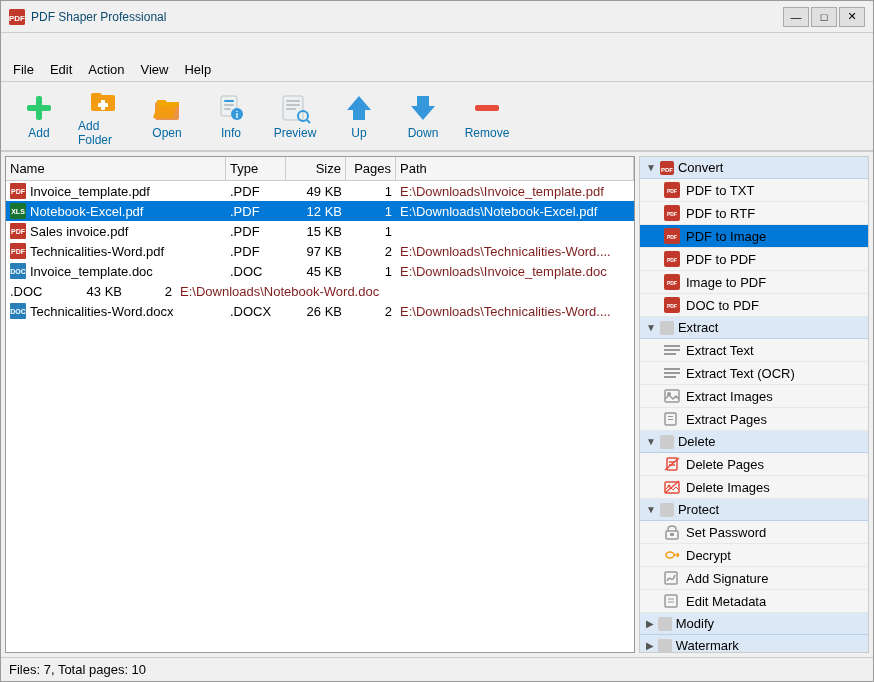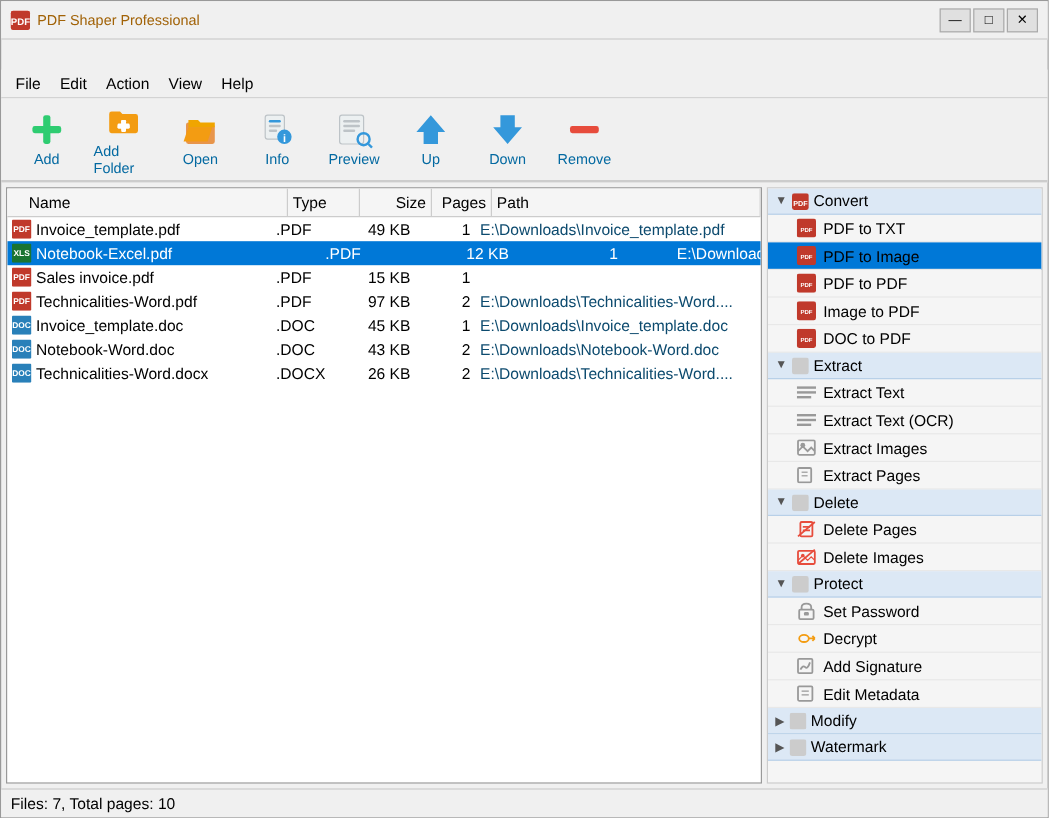--- a/index.html
+++ b/index.html
@@ -3,54 +3,54 @@
   <meta charset="utf-8">
   <style>
     * { box-sizing: border-box; margin: 0; padding: 0; }
     body { font-family: 'Segoe UI', Tahoma, Geneva, Verdana, sans-serif; font-size: 13px; background: #f0f0f0; width: 874px; height: 682px; overflow: hidden; }
     
     .window { width: 874px; height: 682px; border: 1px solid #999; background: #f0f0f0; display: flex; flex-direction: column; }
     
     .title-bar { background: #f0f0f0; height: 32px; display: flex; align-items: center; padding: 0 8px; justify-content: space-between; border-bottom: 1px solid #ccc; }
     .title-bar-left { display: flex; align-items: center; gap: 6px; }
     .title-bar-icon { width: 16px; height: 16px; background: #e74c3c; border-radius: 2px; font-size: 10px; display: flex; align-items: center; justify-content: center; color: white; font-weight: bold; }
-    .title-bar-title { font-size: 12px; color: #a16207; }
+    .title-bar-title { font-size: 12px; color: #0c4a6e; }
     .title-bar-controls { display: flex; gap: 2px; }
     .title-btn { width: 26px; height: 20px; border: 1px solid #aaa; background: #e0e0e0; cursor: pointer; display: flex; align-items: center; justify-content: center; font-size: 11px; }
     
     .menu-bar { background: #f0f0f0; height: 24px; display: flex; align-items: center; padding: 0 4px; border-bottom: 1px solid #ccc; margin-top: 25px; }
     .menu-item { padding: 2px 8px; font-size: 13px; cursor: pointer; }
     
     .toolbar { background: #f0f0f0; height: 70px; display: flex; align-items: center; padding: 4px 8px; gap: 4px; border-bottom: 2px solid #ccc; }
     .toolbar-btn { display: flex; flex-direction: column; align-items: center; justify-content: center; width: 60px; height: 60px; cursor: pointer; border: 1px solid transparent; padding: 4px; gap: 2px; }
     .toolbar-icon { width: 32px; height: 32px; display: flex; align-items: center; justify-content: center; }
     .toolbar-label { font-size: 12px; color: #0369a1; }
     
     .main-area { display: flex; flex: 1; overflow: hidden; }
     
     .file-list-area { flex: 1; background: white; border: 1px solid #999; margin: 4px; overflow: hidden; display: flex; flex-direction: column; }
     
     .list-header { display: flex; background: #f5f5f5; border-bottom: 1px solid #ccc; height: 24px; align-items: center; }
     .list-header-col { padding: 0 4px; font-size: 13px; font-weight: normal; border-right: 1px solid #ccc; height: 100%; display: flex; align-items: center; }
-    .col-name { width: 220px; margin-left: 14px; }
+    .col-name { width: 220px; }
     .col-type { width: 60px; }
     .col-size { width: 60px; justify-content: flex-end; }
     .col-pages { width: 50px; justify-content: flex-end; }
     .col-path { flex: 1; }
     
     .list-body { flex: 1; overflow-y: auto; }
     .list-row { display: flex; height: 20px; align-items: center; cursor: pointer; }
-    .list-row.selected { background: #0078d7; color: white; gap: 41px; }
+    .list-row.selected { background: #0078d7; color: white; }
     .list-row.selected .row-cell { color: white; }
     .row-cell { padding: 0 4px; font-size: 13px; overflow: hidden; text-overflow: ellipsis; white-space: nowrap; display: flex; align-items: center; }
     .row-cell-name { width: 220px; gap: 4px; }
     .row-cell-type { width: 60px; }
     .row-cell-size { width: 60px; justify-content: flex-end; }
     .row-cell-pages { width: 50px; justify-content: flex-end; }
-    .row-cell-path { flex: 1; color: #0c4a6e; }
+    .row-cell-path { flex: 1; color: #7f1d1d; }
     
     .file-icon { width: 16px; height: 16px; display: inline-flex; align-items: center; justify-content: center; font-size: 10px; flex-shrink: 0; }
     .pdf-icon { background: #c0392b; color: white; font-weight: bold; font-size: 7px; border-radius: 1px; padding: 1px; }
     .doc-icon { background: #2980b9; color: white; font-weight: bold; font-size: 7px; border-radius: 1px; padding: 1px; }
     .docx-icon { background: #2980b9; color: white; font-weight: bold; font-size: 7px; border-radius: 1px; padding: 1px; }
     
     .sidebar { width: 230px; background: #f5f5f5; border: 1px solid #ccc; margin: 4px 4px 4px 0; overflow-y: auto; }
     
     .sidebar-section { }
     .sidebar-section-header { display: flex; align-items: center; padding: 3px 6px; background: #dce8f5; border-bottom: 1px solid #b8d0e8; cursor: pointer; gap: 4px; font-size: 13px; font-weight: normal; }
@@ -247,24 +247,20 @@
             <span class="file-icon doc-icon">DOC</span>
             <span>Invoice_template.doc</span>
           </div>
           <div class="row-cell row-cell-type">.DOC</div>
           <div class="row-cell row-cell-size">45 KB</div>
           <div class="row-cell row-cell-pages">1</div>
           <div class="row-cell row-cell-path">E:\Downloads\Invoice_template.doc</div>
         </div>
 
         <div class="list-row">
-          <div class="row-cell row-cell-name">
-            <span class="file-icon doc-icon">DOC</span>
-            <span>Notebook-Word.doc</span>
-          </div>
           <div class="row-cell row-cell-type">.DOC</div>
           <div class="row-cell row-cell-size">43 KB</div>
           <div class="row-cell row-cell-pages">2</div>
           <div class="row-cell row-cell-path">E:\Downloads\Notebook-Word.doc</div>
         </div>
 
         <div class="list-row">
           <div class="row-cell row-cell-name">
             <span class="file-icon docx-icon">DOC</span>
             <span>Technicalities-Word.docx</span>
@@ -293,20 +289,29 @@
         </div>
         <div class="sidebar-item">
           <span class="sidebar-item-icon">
             <svg width="16" height="16" viewBox="0 0 16 16">
                 <rect width="16" height="16" rx="2" fill="#c0392b"></rect>
                 <text x="8" y="11" text-anchor="middle" fill="white" font-size="5" font-weight="bold">PDF</text>
               </svg>
           </span>
           <span>PDF to TXT</span>
         </div>
+        <div class="sidebar-item">
+          <span class="sidebar-item-icon">
+            <svg width="16" height="16" viewBox="0 0 16 16">
+                <rect width="16" height="16" rx="2" fill="#c0392b"></rect>
+                <text x="8" y="11" text-anchor="middle" fill="white" font-size="5" font-weight="bold">PDF</text>
+              </svg>
+          </span>
+          <span>PDF to RTF</span>
+        </div>
         <div class="sidebar-item active">
           <span class="sidebar-item-icon">
             <svg width="16" height="16" viewBox="0 0 16 16">
                 <rect width="16" height="16" rx="2" fill="#c0392b"></rect>
                 <text x="8" y="11" text-anchor="middle" fill="white" font-size="5" font-weight="bold">PDF</text>
               </svg>
           </span>
           <span>PDF to Image</span>
         </div>
         <div class="sidebar-item">

